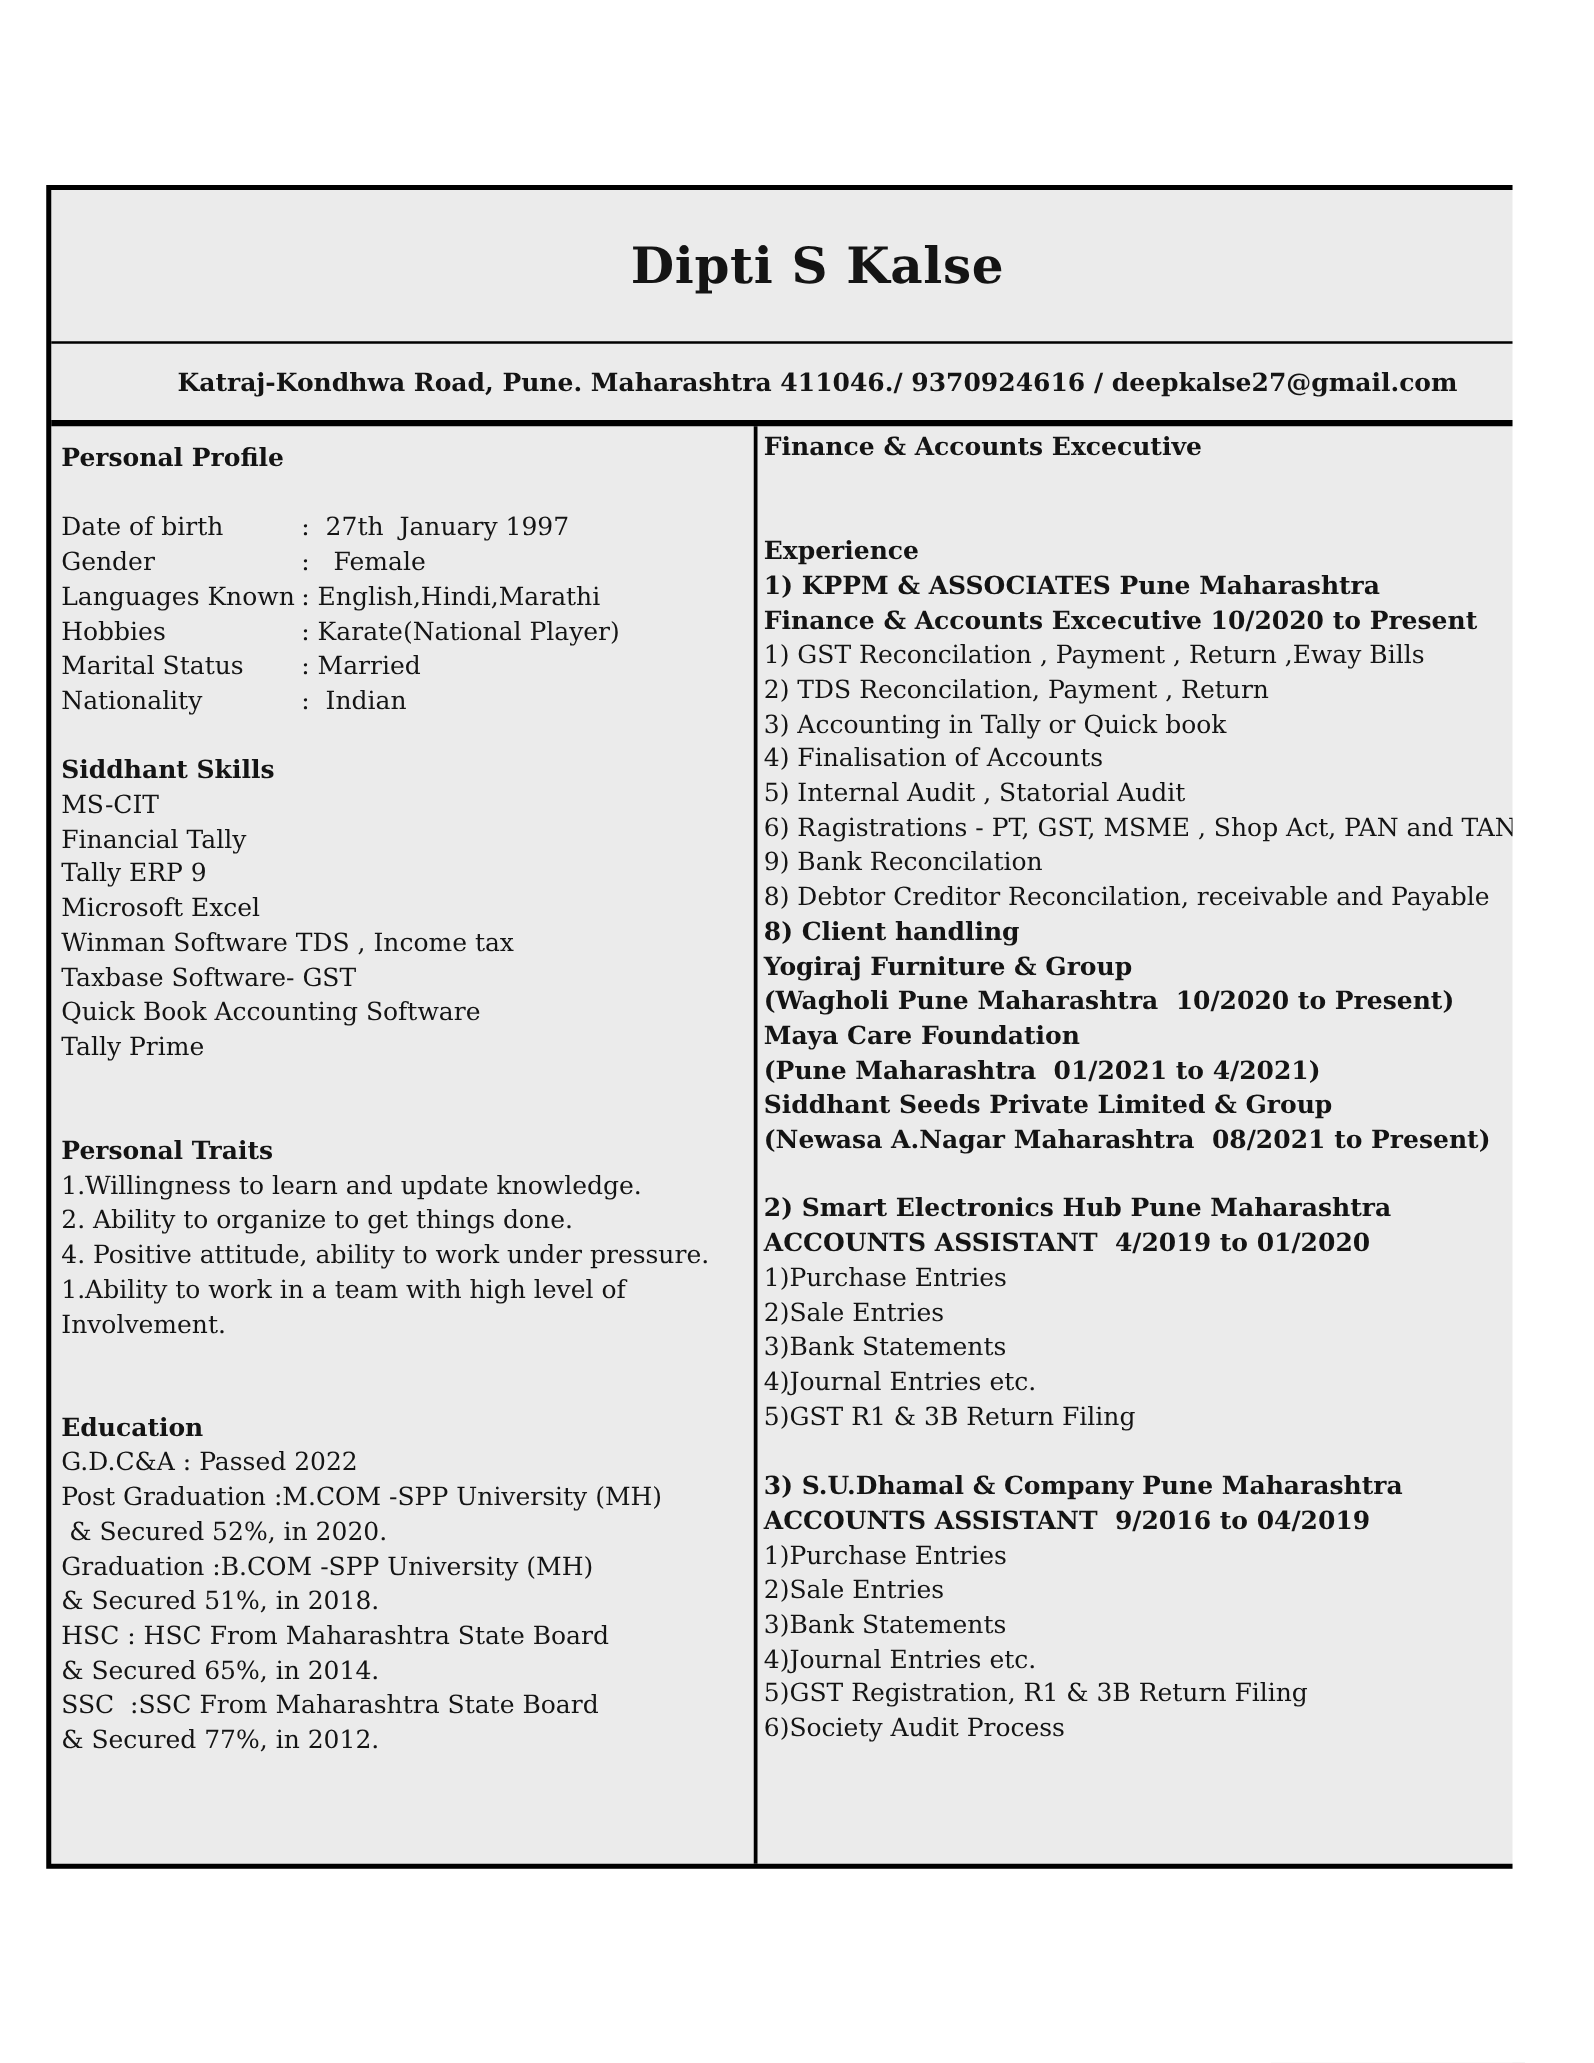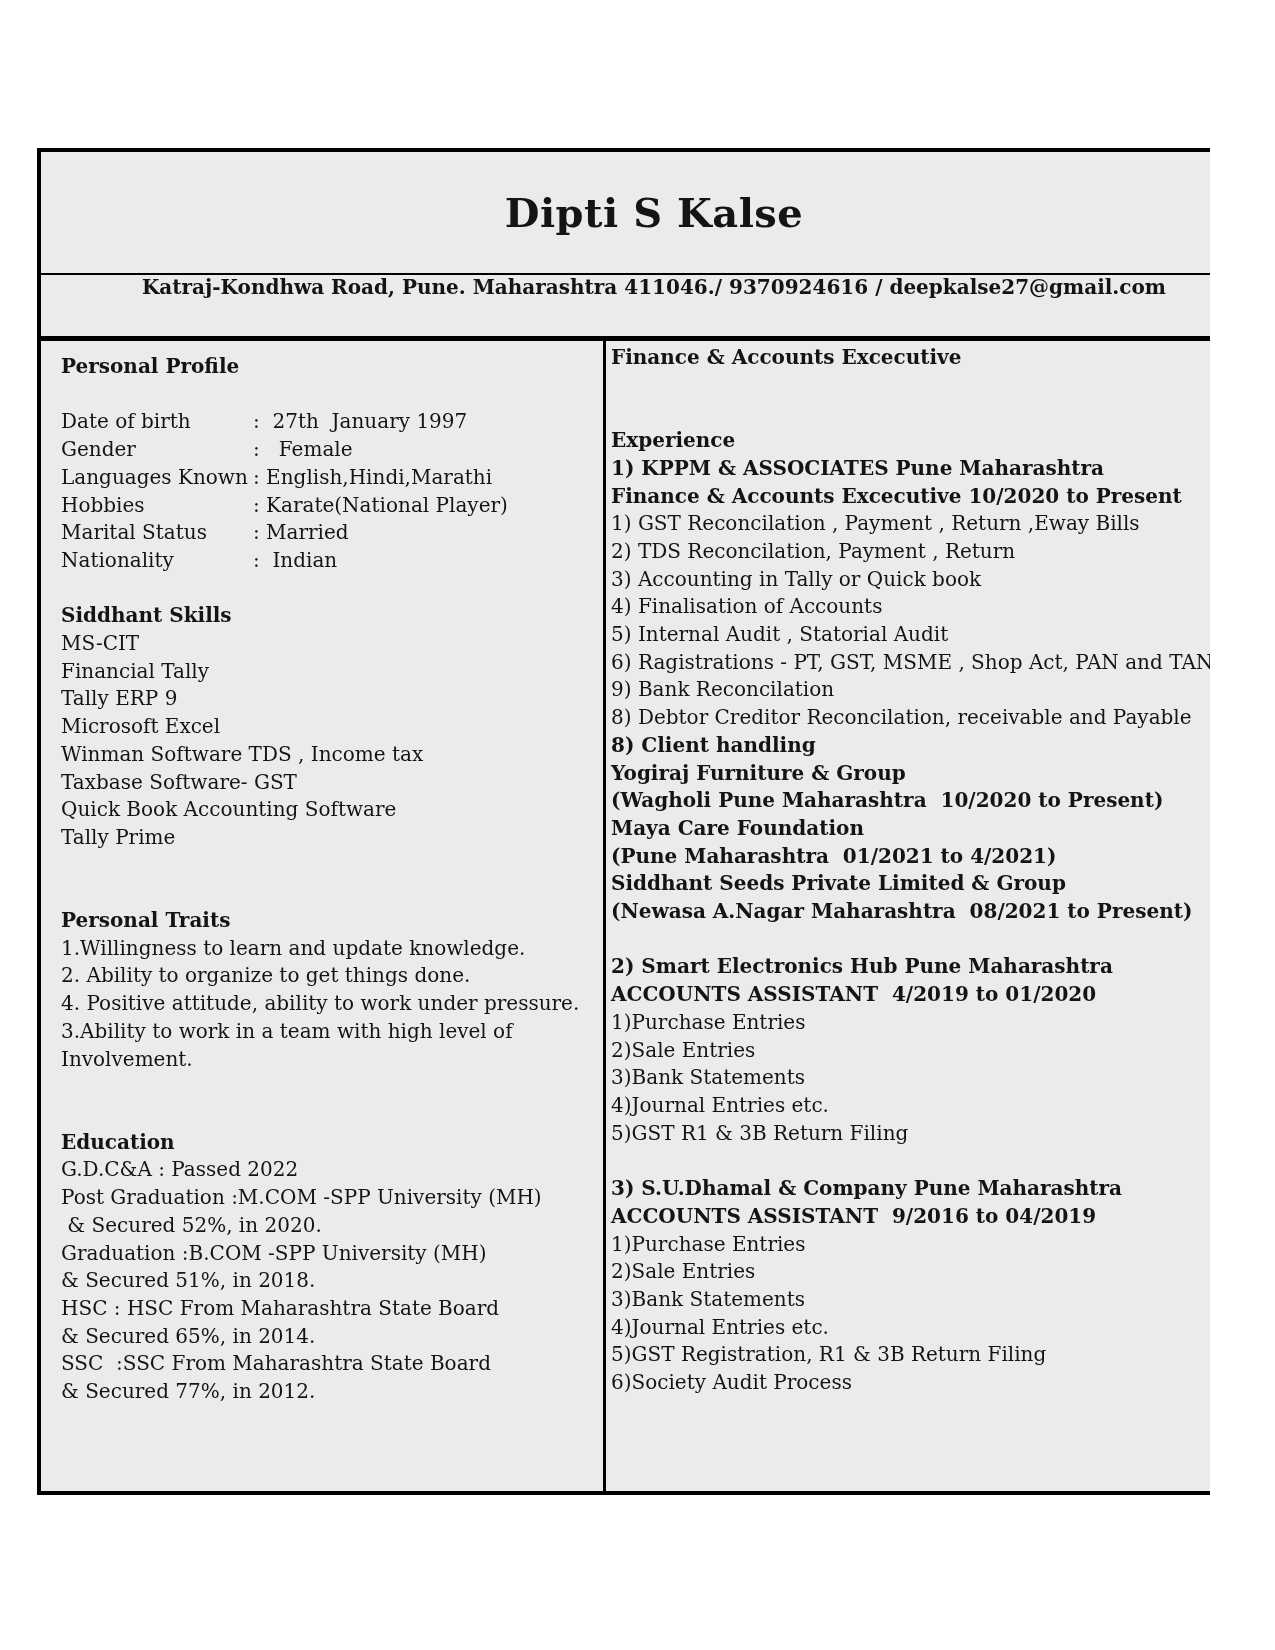--- a/index.html
+++ b/index.html
@@ -18,28 +18,28 @@
   }
   .title-row{
     box-sizing:border-box;height:123px;border-bottom:2px solid var(--border);
     display:flex;align-items:center;justify-content:center;
   }
   .title-row h1{
     margin:0;font-size:40px;font-weight:bold;letter-spacing:0.5px;color:var(--text);
   }
   .contact-row{
     box-sizing:border-box;height:66px;border-bottom:5px solid var(--border);
-    display:flex;align-items:flex-start;justify-content:center;
+    display:flex;align-items:center;justify-content:center;
   }
   .contact-row .contact{
     font-size:20px;font-weight:bold;white-space:pre-wrap;
   }
   .body-row{flex:1;display:flex;min-height:0;}
   .col{box-sizing:border-box;font-size:20px;line-height:27.7px;overflow:hidden;}
-  .col.left{width:565px;border-right:3px solid var(--border);padding:12px 6px 4px 20px;}
+  .col.left{width:565px;border-right:3px solid var(--border);padding:12px 6px 4px 8px;}
   .col.right{flex:1;padding:3px 6px 4px 5px;}
   .line{white-space:pre-wrap;}
   .line.heading{font-weight:bold;}
   .line.blank{min-height:27.7px;}
   .line.kv{display:flex;}
   .kv-label{flex:0 0 192px;}
   .kv-value{white-space:pre-wrap;}
 </style>
 </head>
 <body>
@@ -71,21 +71,21 @@
           <div class="line">Winman Software TDS , Income tax</div>
           <div class="line">Taxbase Software- GST</div>
           <div class="line">Quick Book Accounting Software</div>
           <div class="line">Tally Prime</div>
           <div class="line blank">&nbsp;</div>
           <div class="line blank">&nbsp;</div>
           <div class="line heading">Personal Traits</div>
           <div class="line">1.Willingness to learn and update knowledge.</div>
           <div class="line">2. Ability to organize to get things done.</div>
           <div class="line">4. Positive attitude, ability to work under pressure.</div>
-          <div class="line">3.Ability to work in a team with high level of</div>
+          <div class="line">1.Ability to work in a team with high level of</div>
           <div class="line">Involvement.</div>
           <div class="line blank">&nbsp;</div>
           <div class="line blank">&nbsp;</div>
           <div class="line heading">Education</div>
           <div class="line">G.D.C&amp;A : Passed 2022</div>
           <div class="line">Post Graduation :M.COM -SPP University (MH)</div>
           <div class="line"> &amp; Secured 52%, in 2020.</div>
           <div class="line">Graduation :B.COM -SPP University (MH)</div>
           <div class="line">&amp; Secured 51%, in 2018.</div>
           <div class="line">HSC : HSC From Maharashtra State Board</div>

